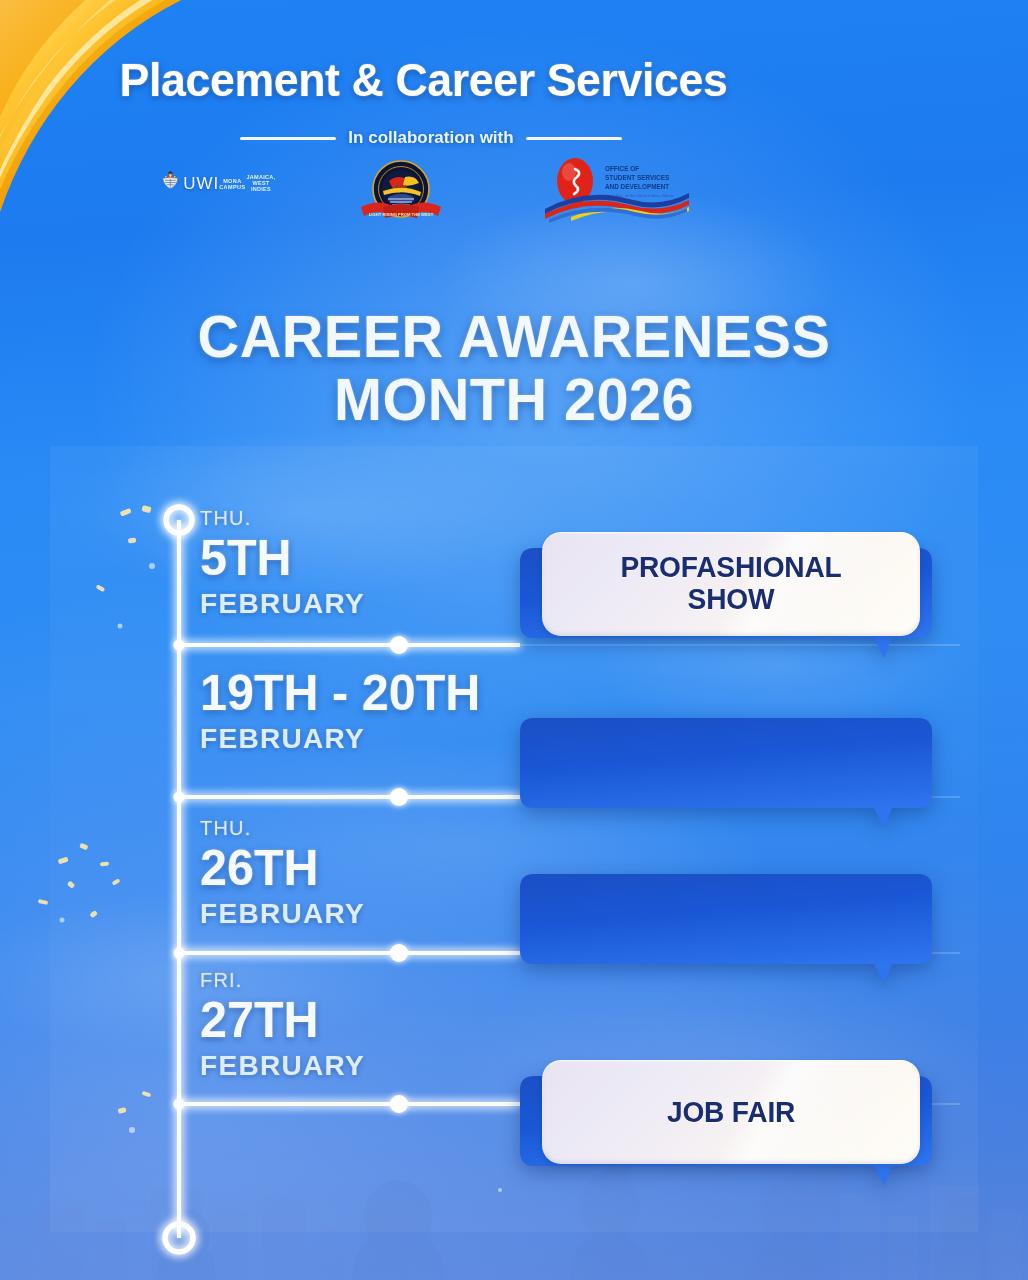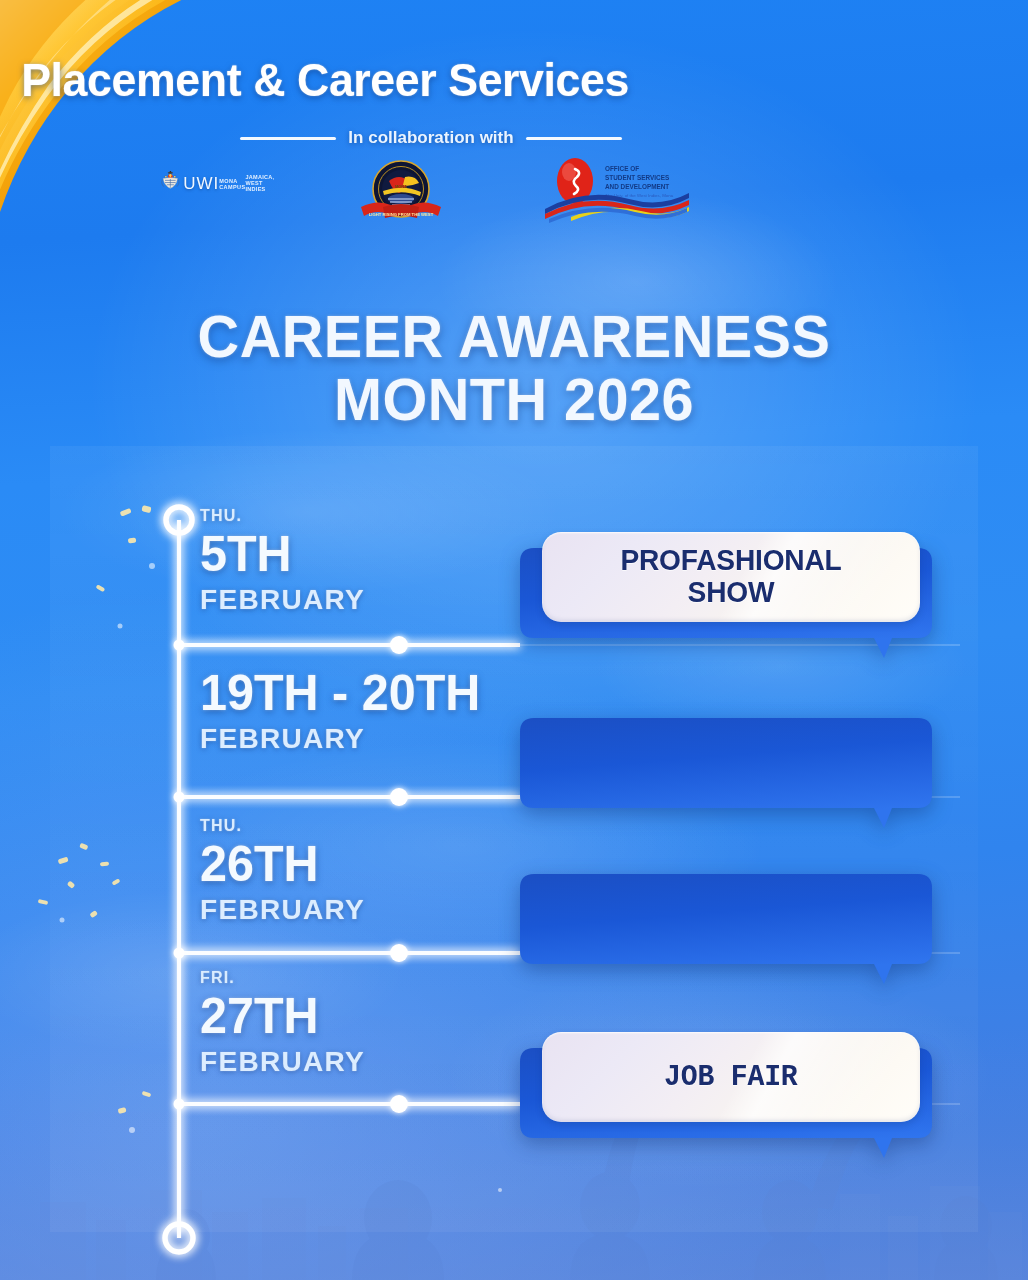--- a/index.html
+++ b/index.html
@@ -39,21 +39,21 @@
   .crowd { position:absolute; left:0; right:0; bottom:0; height:330px; pointer-events:none; opacity:.5; }
   .citywash {
     position:absolute; left:0; right:0; bottom:0; height:250px; pointer-events:none;
     background:linear-gradient(to top, rgba(108,145,225,0.42), rgba(108,145,225,0.12) 55%, rgba(108,145,225,0) 100%);
   }
 
   
   .gold-ribbon { position:absolute; top:-6px; left:-10px; width:320px; height:300px; pointer-events:none; }
 
   
-  .hdr { position:absolute; top:56px; left:0; width:847px; text-align:left; }
+  .hdr { position:absolute; top:56px; left:0; width:847px; text-align:center; }
   .hdr-title {
     font-size:47px; font-weight:bold; color:#ffffff;
     letter-spacing:-0.4px; line-height:1;
     transform:scaleX(0.95); transform-origin:center;
     text-shadow:0 2px 7px rgba(10,50,120,0.55), 0 0 2px rgba(255,255,255,0.6);
   }
   .collab-row {
     margin-top:25px; display:flex; align-items:center; justify-content:center; gap:12px;padding-left:15px;
   }
   .collab-rule { width:96px; height:3px; background:#ffffff; opacity:.95; border-radius:2px; }
@@ -80,21 +80,21 @@
     background:linear-gradient(180deg, rgba(255,255,255,0.055), rgba(255,255,255,0.015) 45%, rgba(255,255,255,0.05));
     pointer-events:none;
   }
 
   
   .timeline-svg { position:absolute; left:0; top:0; width:1028px; height:1280px; pointer-events:none; }
 
   
   .date-block { position:absolute; color:#eaf4ff; }
   .d-dow {
-    font-size:16px; font-weight:bold; letter-spacing:1.2px; line-height:1;
+    font-size:20px; font-weight:normal; letter-spacing:1.2px; line-height:1;
     color:#d9ecff;
     text-shadow:0 1px 5px rgba(12,52,125,0.55), 0 0 2px rgba(255,255,255,0.5);
   }
   .d-num {
     font-size:50px; font-weight:bold; letter-spacing:0px; line-height:1.06;
     color:#f4faff; margin-top:4px;
     transform:scaleX(0.97); transform-origin:left center;
     text-shadow:0 2px 8px rgba(12,52,125,0.55), 0 0 3px rgba(255,255,255,0.5);
   }
   .d-mon {
@@ -104,21 +104,21 @@
   }
 
   
   .event { position:absolute; }
   .event-shadow {
     position:absolute; left:0; top:0; width:100%; height:100%;
     filter:drop-shadow(0 6px 10px rgba(10,42,110,0.40));
   }
   .card {
     position:absolute; left:32px; top:4px;
-    width:378px; height:90px;
+    width:378px; height:104px;
     border-radius:19px;
     display:flex; align-items:center; justify-content:center;
     background:
       linear-gradient(118deg, rgba(255,255,255,0) 0%, rgba(255,255,255,0) 52%, rgba(255,255,255,0.72) 60%, rgba(255,255,255,0.30) 74%, rgba(255,255,255,0) 88%),
       linear-gradient(135deg, #e9e3f2 0%, #ece9f6 22%, #f3eef4 44%, #f8f4f0 64%, #fdfaf4 82%, #fffdf8 100%);
     box-shadow:
       inset 0 1px 2px rgba(255,255,255,0.95),
       inset 0 -2px 4px rgba(120,130,170,0.20),
       0 3px 7px rgba(12,48,120,0.22);
     overflow:hidden;
@@ -425,21 +425,21 @@
         <linearGradient id="sh2" x1="0" y1="0" x2="0.3" y2="1">
           <stop offset="0" stop-color="#1b4fc4"></stop>
           <stop offset="0.45" stop-color="#1a57d6"></stop>
           <stop offset="1" stop-color="#2f74ee"></stop>
         </linearGradient>
       </defs>
       <path d="M10 34 q0 -14 14 -14 h384 q14 0 14 14 v62 q0 14 -14 14 h-26 l-8 20 l-10 -20 h-340 q-14 0 -14 -14 z" fill="url(#sh2)"></path>
     </svg>
   </div>
 
-  <div class="event" style="left:510px; top:1028px; width:430px; height:130px;font-family:Liberation Mono, monospace;">
+  <div class="event" style="left:510px; top:1056px; width:430px; height:130px;">
     <svg class="event-shadow" viewBox="0 0 430 130">
       <defs>
         <linearGradient id="sh3" x1="0" y1="0" x2="0.3" y2="1">
           <stop offset="0" stop-color="#1b4fc4"></stop>
           <stop offset="0.45" stop-color="#1a57d6"></stop>
           <stop offset="1" stop-color="#2f74ee"></stop>
         </linearGradient>
       </defs>
       <path d="M10 34 q0 -14 14 -14 h384 q14 0 14 14 v62 q0 14 -14 14 h-26 l-8 20 l-10 -20 h-340 q-14 0 -14 -14 z" fill="url(#sh3)"></path>
     </svg>

